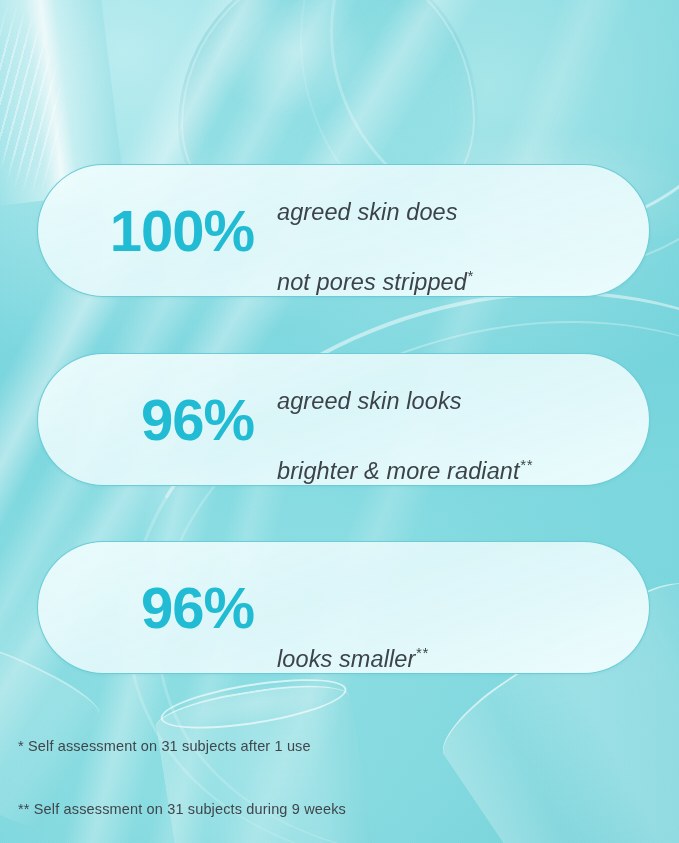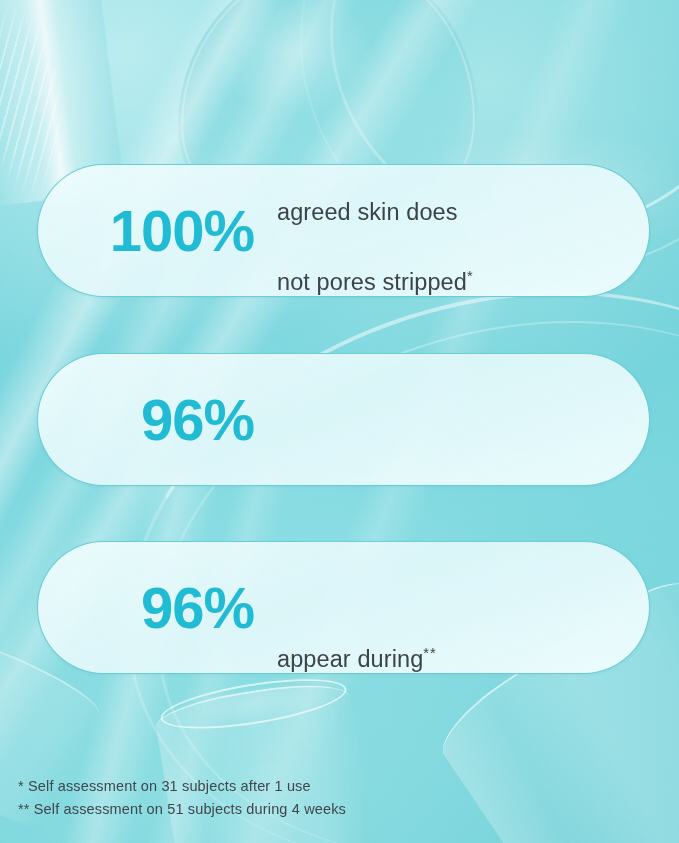--- a/index.html
+++ b/index.html
@@ -204,38 +204,39 @@
     padding-right: 0px;
   }
 
   .stat-text {
     margin-left: 23px;         
     font-size: 23.5px;
     line-height: 32px;
     color: #3c4349;
     letter-spacing: .1px;
     white-space: pre-line;
+    font-style: italic;
   }
   .stat-text sup {
     font-size: 0.62em;
     vertical-align: super;
     letter-spacing: 1px;
   }
 
   
   .footnotes {
     position: absolute;
     left: 18px;
     bottom: 22px;
     color: #3f464c;
     font-size: 14.5px;
     line-height: 23px;
     letter-spacing: .15px;
   }
-  .footnote { white-space: nowrap; }
+  .footnote { white-space: nowrap; margin-top: 40px; }
 </style>
 </head>
 <body>
 
 <div id="stage">
 
   <div class="bg-layer bg-base"></div>
   <div class="dish-rim two"></div>
   <div class="dish-rim"></div>
   <div class="gel-drop"></div>
@@ -253,28 +254,32 @@
   <div class="pill pill-1">
     <div class="stat-number">100%</div>
     <div class="stat-text">
       <span>agreed skin does</span><br>
       <span>not pores stripped</span><sup>*</sup>
     </div>
   </div>
 
   <div class="pill pill-2">
     <div class="stat-number">96%</div>
+    <div class="stat-text">
+      <span>agreed skin looks</span><br>
+      <span>brighter &amp; more radiant</span><sup>**</sup>
+    </div>
   </div>
 
   <div class="pill pill-3">
     <div class="stat-number">96%</div>
     <div class="stat-text">
       <br>
-      <span>appear during</span><sup>**</sup>
+      <span>looks smaller</span><sup>**</sup>
     </div>
   </div>
 
   <div class="footnotes">
     <div class="footnote">* Self assessment on 31 subjects after 1 use</div>
-    <div class="footnote">** Self assessment on 51 subjects during 4 weeks</div>
+    <div class="footnote">** Self assessment on 31 subjects during 9 weeks</div>
   </div>
 
 </div>
 
 </body></html>

